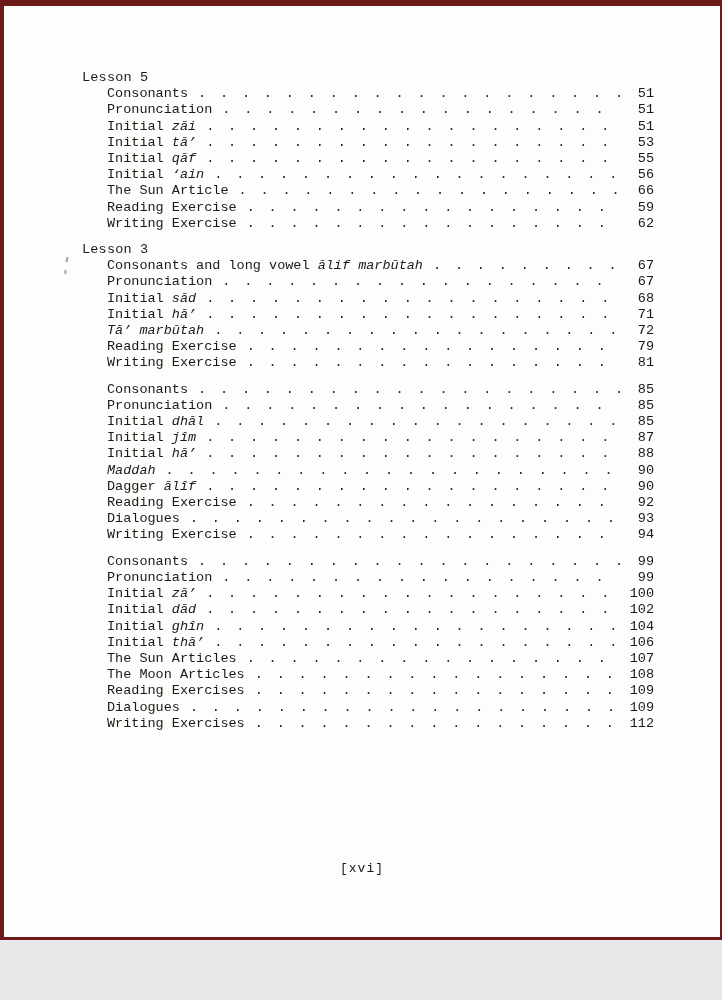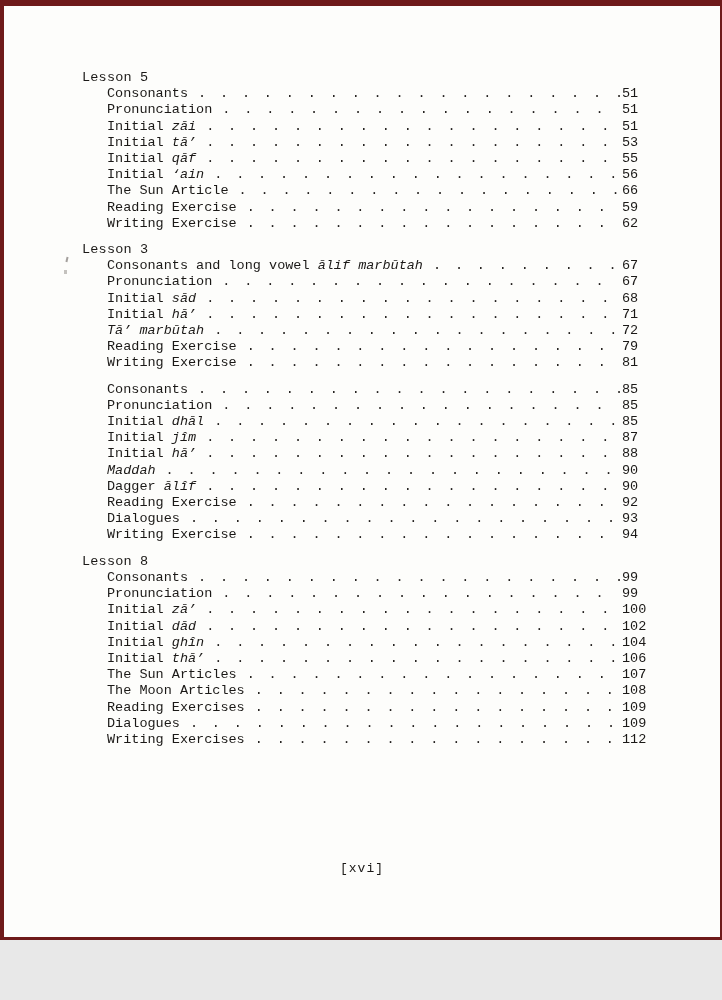--- a/index.html
+++ b/index.html
@@ -58,20 +58,21 @@
     overflow: hidden;
     white-space: nowrap;
     letter-spacing: 6.5px;
     margin-left: 10px;
     margin-right: 2px;
     color: #24211f;
   }
   .pg {
     flex: 0 0 auto;
     width: 32px;
+    text-align: right;
     white-space: nowrap;
   }
   .footer {
     position: absolute;
     left: 0;
     top: 855px;
     width: 100%;
     text-align: center;
     font-size: 13px;
     letter-spacing: 1px;
@@ -221,21 +222,20 @@
           <span class="dots">. . . . . . . . . . . . . . . . . . . . . . . . . . . . . . . . . . . . . . . . . . . . . . . . . . . . . . . . . . . . . . . . . . . . . . . . . . . . . . . . . . . . . . . . . .</span>
           <span class="pg">93</span>
         </div>
         <div class="row">
           <span class="label"><span>Writing Exercise</span></span>
           <span class="dots">. . . . . . . . . . . . . . . . . . . . . . . . . . . . . . . . . . . . . . . . . . . . . . . . . . . . . . . . . . . . . . . . . . . . . . . . . . . . . . . . . . . . . . . . . .</span>
           <span class="pg">94</span>
         </div>
       </section>
       <section class="section">
-        <div class="section-title">Lesson 8</div>
         <div class="row">
           <span class="label"><span>Consonants</span></span>
           <span class="dots">. . . . . . . . . . . . . . . . . . . . . . . . . . . . . . . . . . . . . . . . . . . . . . . . . . . . . . . . . . . . . . . . . . . . . . . . . . . . . . . . . . . . . . . . . .</span>
           <span class="pg">99</span>
         </div>
         <div class="row">
           <span class="label"><span>Pronunciation</span></span>
           <span class="dots">. . . . . . . . . . . . . . . . . . . . . . . . . . . . . . . . . . . . . . . . . . . . . . . . . . . . . . . . . . . . . . . . . . . . . . . . . . . . . . . . . . . . . . . . . .</span>
           <span class="pg">99</span>
         </div>

